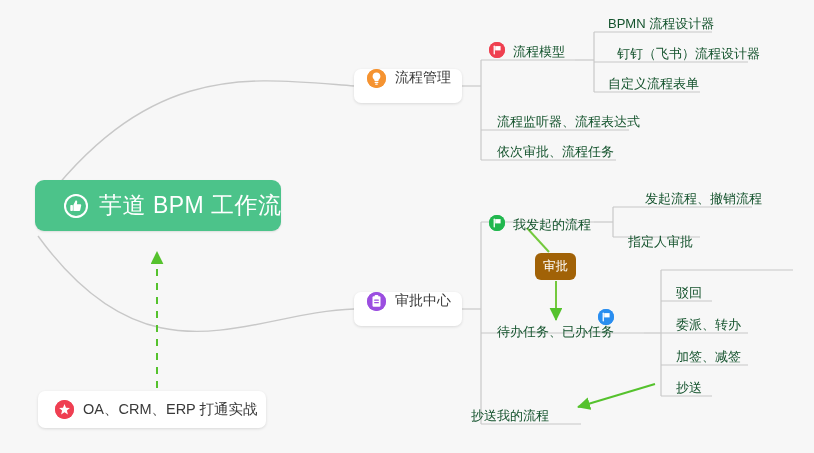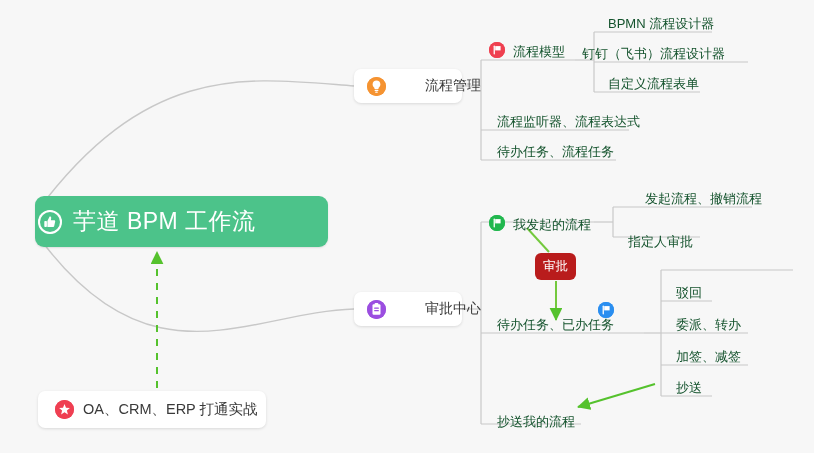--- a/index.html
+++ b/index.html
@@ -23,52 +23,50 @@
     position: absolute;
     left: 0; top: 0;
     width: 814px; height: 453px;
     pointer-events: none;
   }
 
   
   .root-node {
     position: absolute;
     left: 35px;
-    top: 196px;
-    width: 293px;
+    top: 180px;
+    width: 246px;
     height: 51px;
     background: #4cc38a;
     border-radius: 9px;
     box-shadow: 0 1px 2px rgba(0,0,0,0.10);
     display: flex;
     align-items: center;
-    padding-left: 3px;
+    padding-left: 29px;
     box-sizing: border-box;
   }
   .root-label {
     color: #ffffff;
     font-size: 23px;
     letter-spacing: 0.5px;
     margin-left: 11px;
     white-space: nowrap;
   }
 
   
   .branch-card {
     position: absolute;
     background: #ffffff;
     border-radius: 7px;
     box-shadow: 0 1px 3px rgba(0,0,0,0.12);
     height: 34px;
     display: flex;
-    align-items: center;
     padding: 0 15px 0 13px;
     box-sizing: border-box;
     white-space: nowrap;
-    gap: 30px;
   }
   .branch-card .branch-label {
     font-size: 14px;
     color: #3a3a3a;
     margin-left: 9px;
   }
   #branch-liucheng { left: 354px; top: 69px; width: 108px; }
   #branch-shenpi   { left: 354px; top: 292px; width: 108px; }
 
   
@@ -99,21 +97,21 @@
     font-size: 13px;
     color: #14532d;
     white-space: nowrap;
     display: flex;
     align-items: flex-end;
     height: 25px;
     padding: 0 7px 3px 7px;
     box-sizing: border-box;
   }
   .leaf .leaf-text { line-height: 1; }
-  .leaf.with-icon { padding-left: 3px; justify-content: flex-end; }
+  .leaf.with-icon { padding-left: 3px; }
   .leaf.with-icon .leaf-text { margin-left: 8px; }
 
   
   .cicon {
     width: 16px; height: 16px;
     border-radius: 50%;
     display: inline-flex;
     align-items: center;
     justify-content: center;
     flex: 0 0 auto;
@@ -137,21 +135,21 @@
     flex: 0 0 auto;
   }
 
   
   #rel-shenpi {
     position: absolute;
     left: 535px;
     top: 253px;
     width: 41px;
     height: 27px;
-    background: #b91c1c;
+    background: #a16207;
     border-radius: 6px;
     display: flex;
     align-items: center;
     justify-content: center;
   }
   #rel-shenpi .rel-text {
     color: #ffffff;
     font-size: 12.5px;
     white-space: nowrap;
   }
@@ -259,27 +257,27 @@
       </svg>
     </span>
     <span class="leaf-text">流程模型</span>
   </div>
 
   <div class="leaf" style="left:490px; top:106px;">
     <span class="leaf-text">流程监听器、流程表达式</span>
   </div>
 
   <div class="leaf" style="left:490px; top:136px;">
-    <span class="leaf-text">待办任务、流程任务</span>
+    <span class="leaf-text">依次审批、流程任务</span>
   </div>
 
   <div class="leaf" style="left:601px; top:8px;">
     <span class="leaf-text">BPMN 流程设计器</span>
   </div>
-  <div class="leaf" style="left:575px; top:38px;">
+  <div class="leaf" style="left:610px; top:38px;">
     <span class="leaf-text">钉钉（飞书）流程设计器</span>
   </div>
   <div class="leaf" style="left:601px; top:68px;">
     <span class="leaf-text">自定义流程表单</span>
   </div>
 
   <div class="branch-card" id="branch-shenpi">
     <span class="cicon-md" style="background:#9b4ee0">
       <svg width="19" height="19" viewBox="0 0 19 19">
         <circle cx="9.5" cy="9.5" r="9.5" fill="#9b4ee0"></circle>
@@ -307,21 +305,21 @@
     <span class="cicon" style="background:#2a8ef0">
       <svg width="16" height="16" viewBox="0 0 16 16">
         <circle cx="8" cy="8" r="8" fill="#2a8ef0"></circle>
         <rect x="4.6" y="3.6" width="1.3" height="8.8" rx="0.6" fill="#ffffff"></rect>
         <path d="M6.2 4.1 L11.6 4.1 L11.6 8.4 L6.2 8.4 Z" fill="#ffffff"></path>
       </svg>
     </span>
     <span class="leaf-text">待办任务、已办任务</span>
   </div>
 
-  <div class="leaf" style="left:490px; top:400px;margin-top:6px;">
+  <div class="leaf" style="left:464px; top:400px;">
     <span class="leaf-text">抄送我的流程</span>
   </div>
 
   <div class="leaf" style="left:638px; top:183px;">
     <span class="leaf-text">发起流程、撤销流程</span>
   </div>
   <div class="leaf" style="left:621px; top:226px;">
     <span class="leaf-text">指定人审批</span>
   </div>
 

